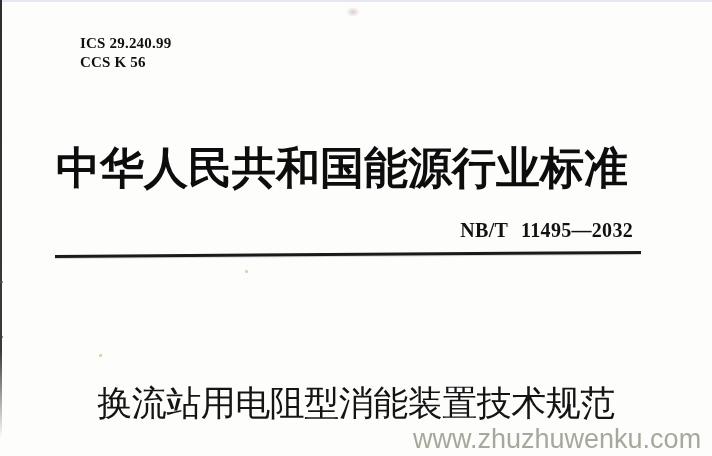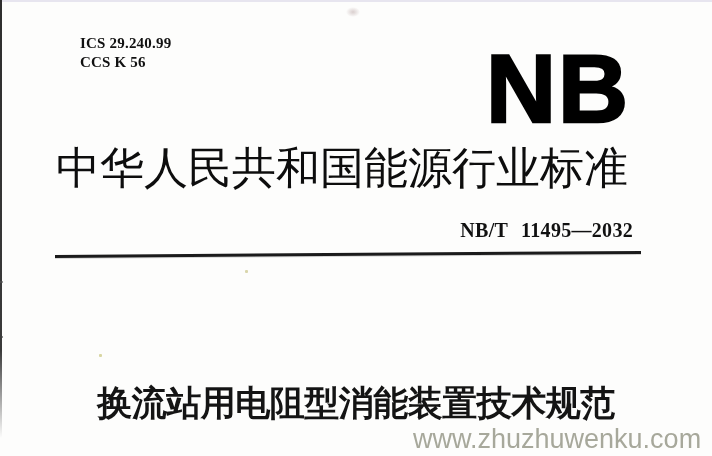--- a/index.html
+++ b/index.html
@@ -42,21 +42,21 @@
     font-family:"Liberation Sans","DejaVu Sans",sans-serif;
     font-weight:900;font-size:97px;line-height:1;color:#000;
     letter-spacing:2px;
     -webkit-text-stroke:2.5px #000;
   }
 
   
   .std-title{
     position:absolute;left:56px;top:144px;width:588px;
     font-family:"DejaVu Serif","Liberation Serif",serif;
-    font-weight:normal;font-size:44px;line-height:48px;color:#0d0d0d;
+    font-weight:bold;font-size:44px;line-height:48px;color:#0d0d0d;
     white-space:nowrap;
     display:flex;justify-content:space-between;
   }
 
   
   .std-number{
     position:absolute;right:79px;top:219px;
     font-family:"Liberation Serif", serif;
     font-weight:bold;font-size:20px;color:#111;
     word-spacing:8px;letter-spacing:.3px;
@@ -68,21 +68,21 @@
     position:absolute;left:55px;top:255px;width:586px;height:2.5px;
     background:#1b1b1b;
     transform:rotate(-0.4deg);transform-origin:left center;
     box-shadow:0 1px 0 rgba(0,0,0,0.15);
   }
 
   
   .doc-title{
     position:absolute;left:50%;top:384px;transform:translateX(-50%);
     font-family:"DejaVu Sans","Liberation Sans",sans-serif;
-    font-weight:bold;font-size:35px;line-height:38px;color:#141414;
+    font-weight:normal;font-size:35px;line-height:38px;color:#141414;
     letter-spacing:-0.5px;white-space:nowrap;
   }
 
   
   .watermark{
     position:absolute;left:413px;top:425px;
     font-family:"Liberation Sans","DejaVu Sans",sans-serif;
     font-weight:400;font-size:27px;line-height:28px;
     white-space:nowrap;
   }
@@ -98,21 +98,20 @@
   <div class="dot-a"></div>
   <div class="dot-b"></div>
   <div class="speck-a"></div>
   <div class="speck-b"></div>
 
   <div class="codes">
     <div>ICS 29.240.99</div>
     <div>CCS K 56</div>
   </div>
 
-  <div class="nb-logo">NB</div>
 
   <div class="std-title">中华人民共和国能源行业标准</div>
 
   <div class="std-number">NB/T 11495—2032</div>
 
   <div class="rule" style="background: rgb(27, 27, 27);"></div>
 
   <div class="doc-title">换流站用电阻型消能装置技术规范</div>
 
   <div class="watermark" style="color: rgb(167, 168, 155);">www.zhuzhuwenku.com</div>

